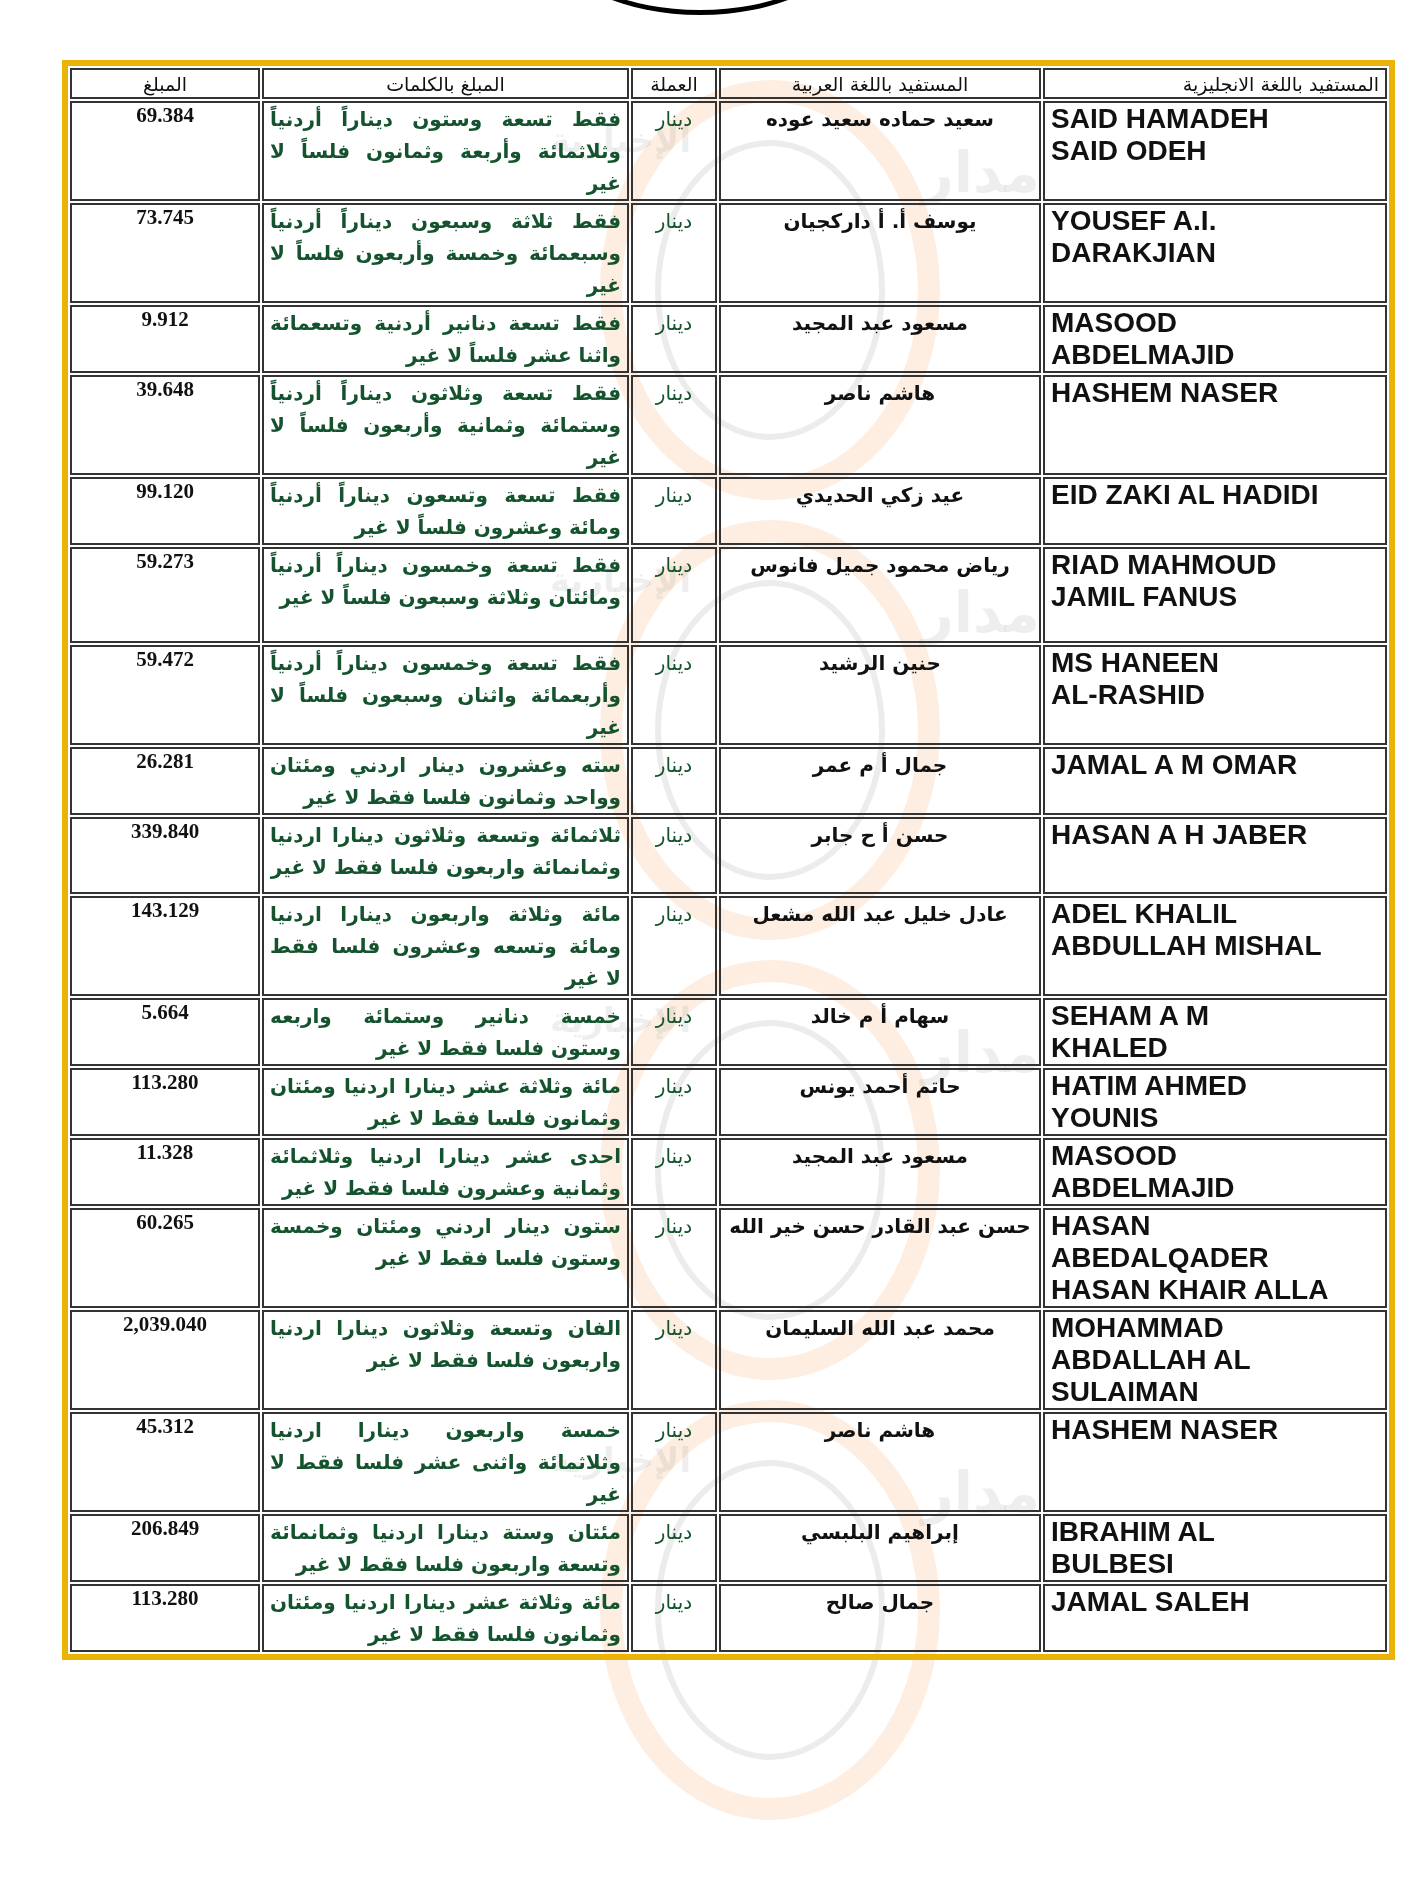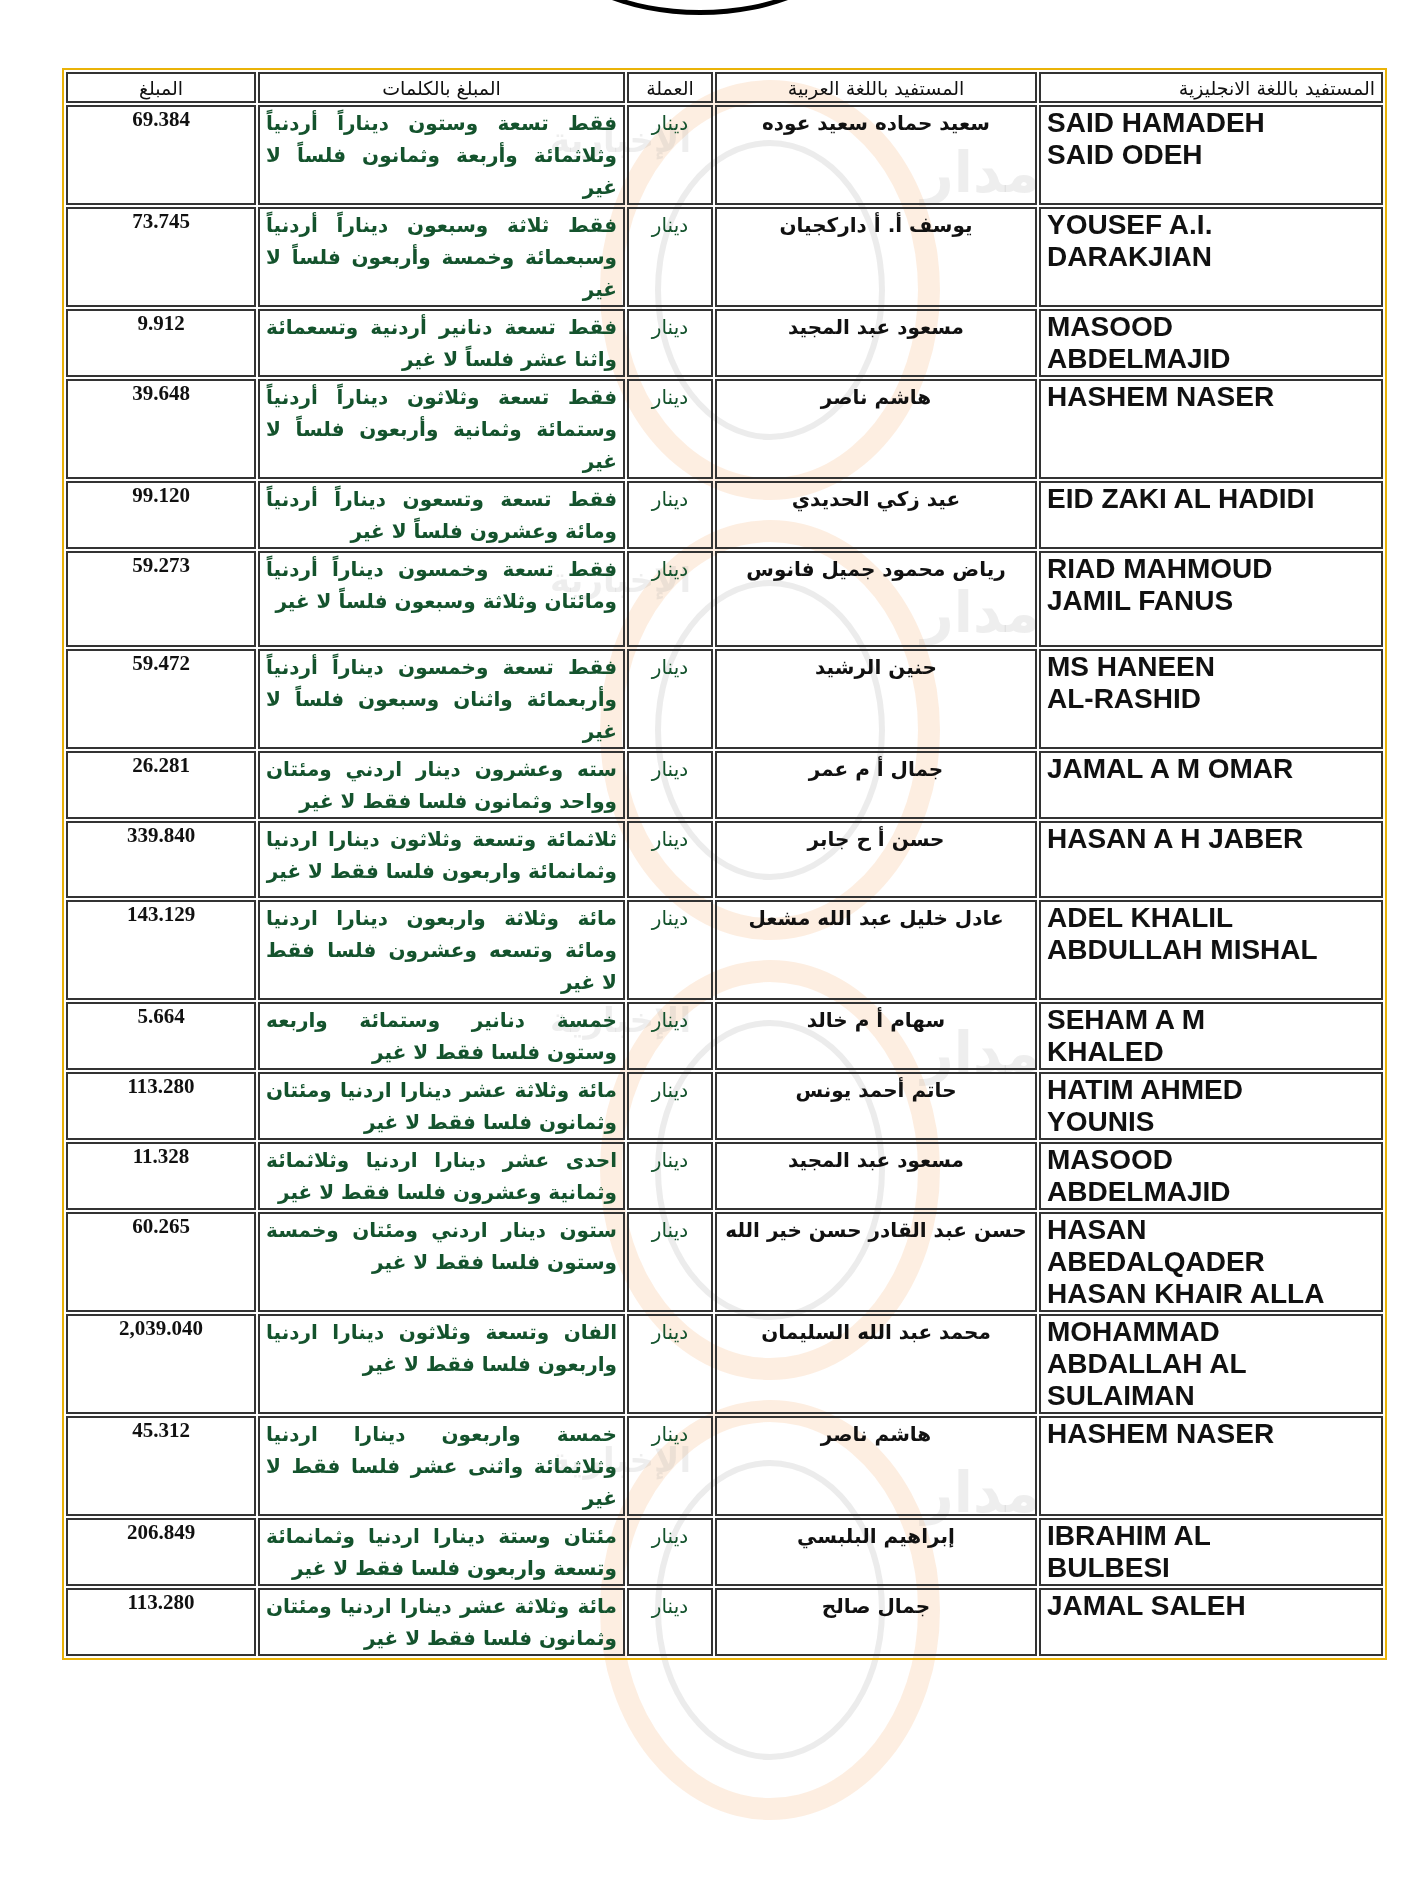--- a/index.html
+++ b/index.html
@@ -4,21 +4,21 @@
 <style>
   html, body { margin:0; padding:0; background:#ffffff; }
   body { width:1414px; height:1891px; position:relative; overflow:hidden; font-family:"DejaVu Sans", sans-serif; }
   .arc { position:absolute; left:560px; top:-120px; width:280px; height:135px; border:5px solid #000; border-radius:50%; border-top-color:transparent; box-sizing:border-box; }
   .wm-layer { position:absolute; inset:0; pointer-events:none; z-index:0; }
   .wm { position:absolute; width:420px; height:420px; }
   .wm .ring { position:absolute; left:40px; top:0; width:340px; height:420px; border-radius:50%; border:22px solid rgba(245,160,90,0.18); box-sizing:border-box; }
   .wm .dial { position:absolute; left:95px; top:60px; width:230px; height:300px; border-radius:50%; border:6px solid rgba(150,150,150,0.18); box-sizing:border-box; }
   .wm .t1 { position:absolute; right:-60px; top:60px; font-size:56px; font-weight:bold; color:rgba(160,160,160,0.18); font-family:"DejaVu Sans", sans-serif; }
   .wm .t2 { position:absolute; left:-10px; top:40px; font-size:34px; font-weight:bold; color:rgba(160,160,160,0.18); font-family:"DejaVu Sans", sans-serif; }
-  table.grid { position:absolute; left:62px; top:68px; width:1309px; border-collapse:separate; border-spacing:2px; border:2px solid #eab308; z-index:1; direction:ltr; table-layout:fixed; }
+  table.grid { position:absolute; left:62px; top:60px; width:1309px; border-collapse:separate; border-spacing:2px; border:6px solid #eab308; z-index:1; direction:ltr; table-layout:fixed; }
   table.grid td, table.grid th { border:2px solid #333; vertical-align:top; padding:0 6px; box-sizing:border-box; }
   th { font-family:"DejaVu Sans", sans-serif; font-weight:normal; font-size:19px; height:31px; text-align:center; vertical-align:middle !important; color:#111; }
   th.en-h { text-align:right; direction:rtl; padding-right:14px; }
   td.amt { font-family:"Liberation Serif", serif; font-weight:bold; font-size:21px; text-align:center; color:#111; }
   td.words { font-family:"DejaVu Sans", sans-serif; font-weight:bold; font-size:20px; direction:rtl; text-align:justify; line-height:32px; color:#14532d; padding-right:6px; }
   td.cur { font-family:"DejaVu Sans", sans-serif; font-size:20px; direction:rtl; text-align:center; color:#14532d; line-height:32px; }
   td.ar { font-family:"DejaVu Sans", sans-serif; font-weight:bold; font-size:20px; direction:rtl; text-align:center; color:#111; line-height:32px; }
   td.en { font-family:Liberation Sans, sans-serif; font-weight:bold; font-size:28px; text-align:left; color:#111; line-height:32px; padding-left:14px; white-space:pre-line; }
 </style>
 </head>

